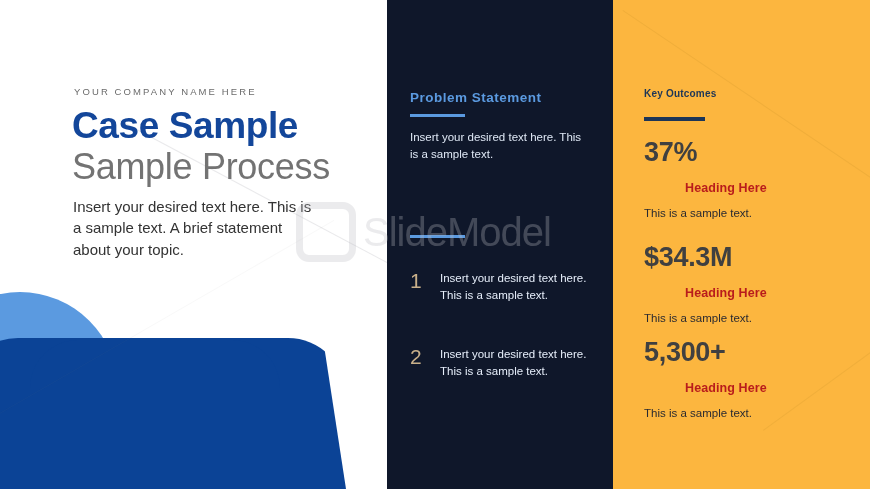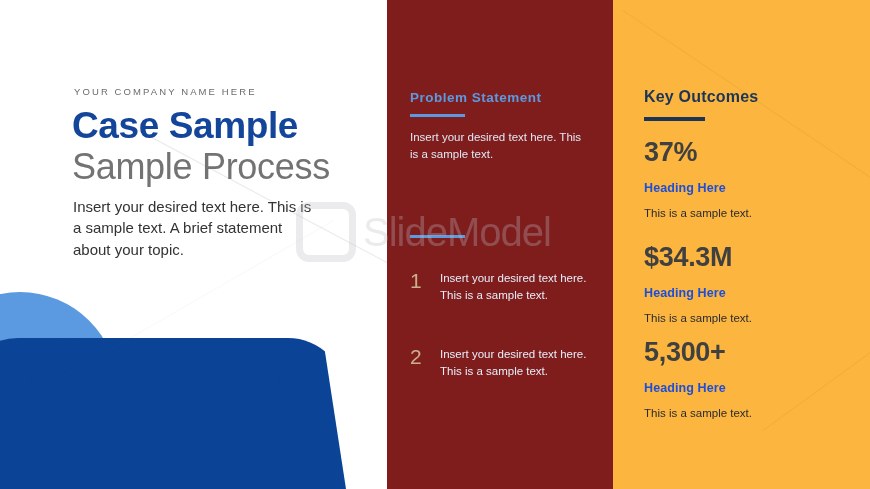--- a/index.html
+++ b/index.html
@@ -137,21 +137,21 @@
     line-height: 1.42;
     color: #333333;
   }
 
   
   .mid-panel {
     position: absolute;
     left: 387px; top: 0;
     width: 226px;
     height: 489px;
-    background: #7f1d1d;
+    background: #0f172a;
     z-index: 5;
   }
   .mid-panel .sec-head {
     position: absolute;
     left: 23px;
     font-size: 13.5px;
     font-weight: bold;
     color: #5b9ae0;
     letter-spacing: 0.5px;
     white-space: nowrap;
@@ -217,21 +217,21 @@
     height: 1px;
     transform-origin: 0 0;
   }
   .right-panel .yhair.y1 { left: 10px;  top: 10px;  width: 300px; transform: rotate(34deg); }
   .right-panel .yhair.y2 { left: 150px; top: 430px; width: 220px; transform: rotate(-36deg); }
 
   .out-head {
     position: absolute;
     left: 31px;
     top: 88px;
-    font-size: 16px;
+    font-size: 10px;
     font-weight: bold;
     color: #1c3557;
     letter-spacing: 0.2px;
     white-space: nowrap;
   }
   .out-rule {
     position: absolute;
     left: 31px;
     top: 117px;
     width: 61px;
@@ -251,23 +251,24 @@
     font-weight: bold;
     color: #404040;
     letter-spacing: -0.3px;
     line-height: 1.1;
     white-space: nowrap;
   }
   .stat-heading {
     margin-top: 13px;
     font-size: 12.5px;
     font-weight: bold;
-    color: #1d4ed8;
+    color: #b91c1c;
     letter-spacing: 0.1px;
     white-space: nowrap;
+    margin-left: 41px;
   }
   .stat-desc {
     margin-top: 12px;
     font-size: 11.5px;
     color: #2a2a30;
     white-space: nowrap;
   }
 </style>
 </head>
 <body>

